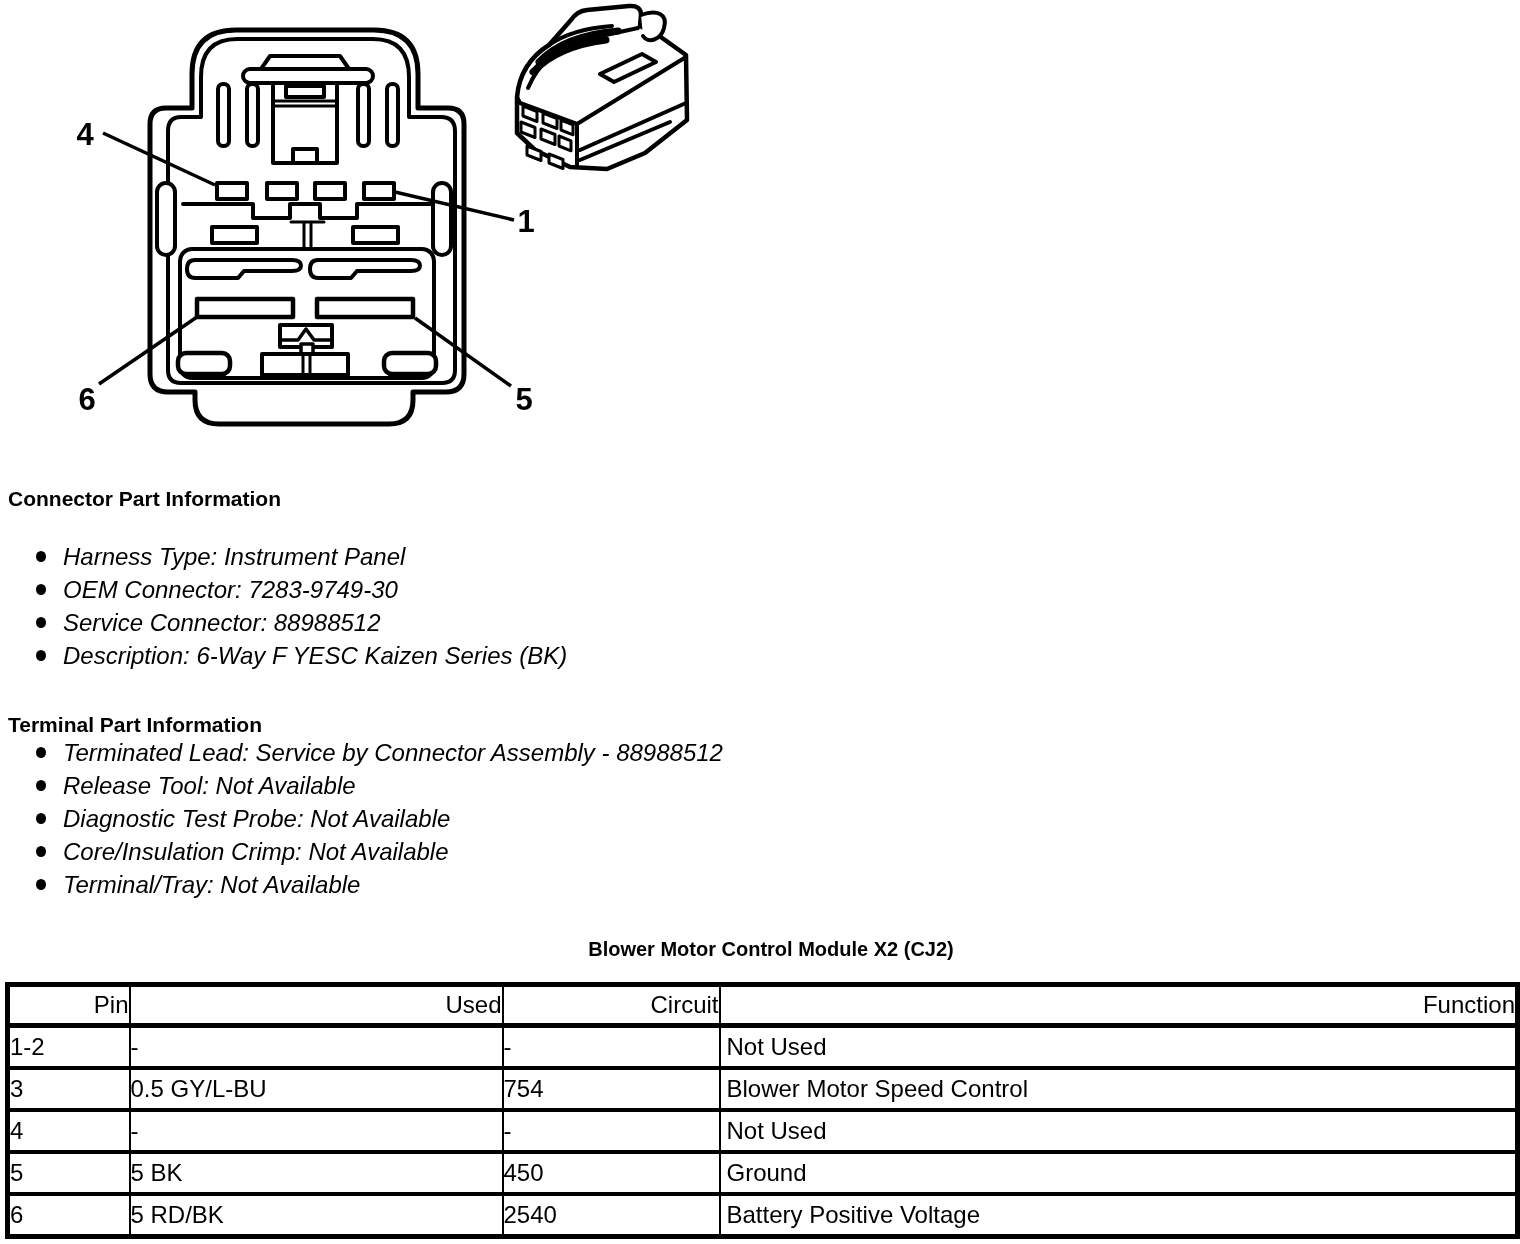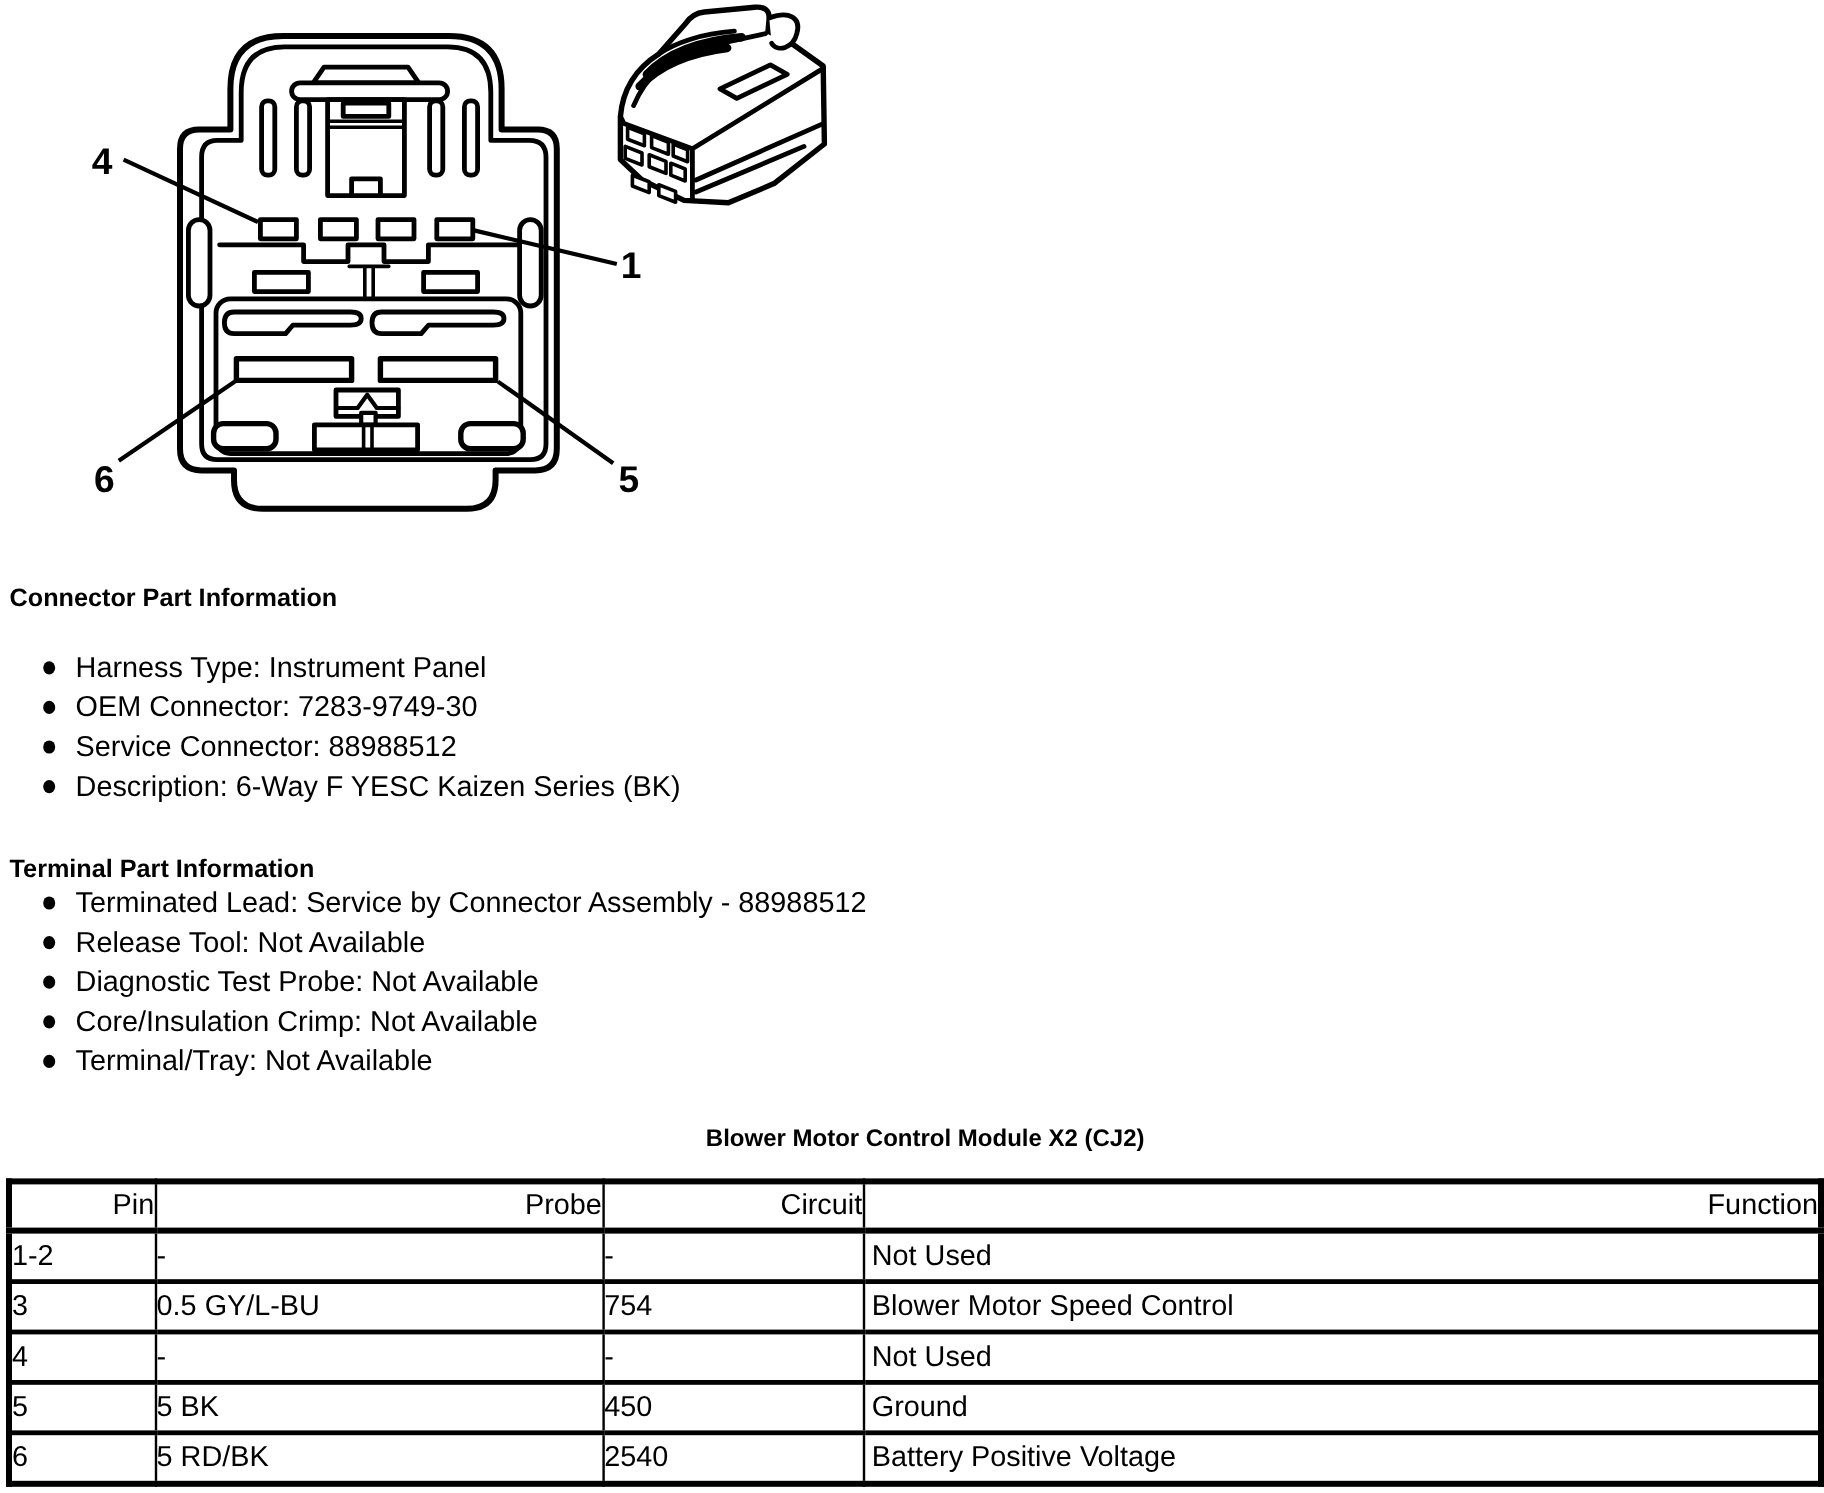--- a/index.html
+++ b/index.html
@@ -4,21 +4,21 @@
 <style>
   html,body { margin:0; padding:0; background:#fff; }
   .page {
     position:relative; width:1520px; height:1244px; background:#ffffff;
     font-family:"Liberation Sans", sans-serif; color:#000; overflow:hidden;
   }
   .diagram-svg { position:absolute; left:0; top:0; }
   .section-heading {
     position:absolute; left:8px; font-size:21px; font-weight:bold; line-height:25px;
   }
-  .bullet-list { position:absolute; left:36px; }
+  .bullet-list { position:absolute; left:36px;font-style:italic; }
   .bullet-row { display:flex; align-items:center; height:33px; }
   .bullet-dot {
     width:10px; height:11px; border-radius:50%; background:#000;
     margin-right:17px; flex:none;
   }
   .bullet-text { font-size:24px; white-space:nowrap; }
   .table-title {
     position:absolute; top:938px; left:0; width:1520px; text-align:center;
     font-size:20px; font-weight:bold;padding-left:11px;
   }
@@ -186,21 +186,21 @@
   <table class="pinout">
     <colgroup>
       <col style="width:122px">
         <col style="width:373px">
         <col style="width:217px">
         <col style="width:798px">
     </colgroup>
     <thead>
       <tr>
         <th>Pin</th>
-        <th>Probe</th>
+        <th>Used</th>
         <th>Circuit</th>
         <th>Function</th>
       </tr>
     </thead>
     <tbody>
       <tr>
         <td>1-2</td>
         <td>-</td>
         <td>-</td>
         <td class="fn">Not Used</td>

